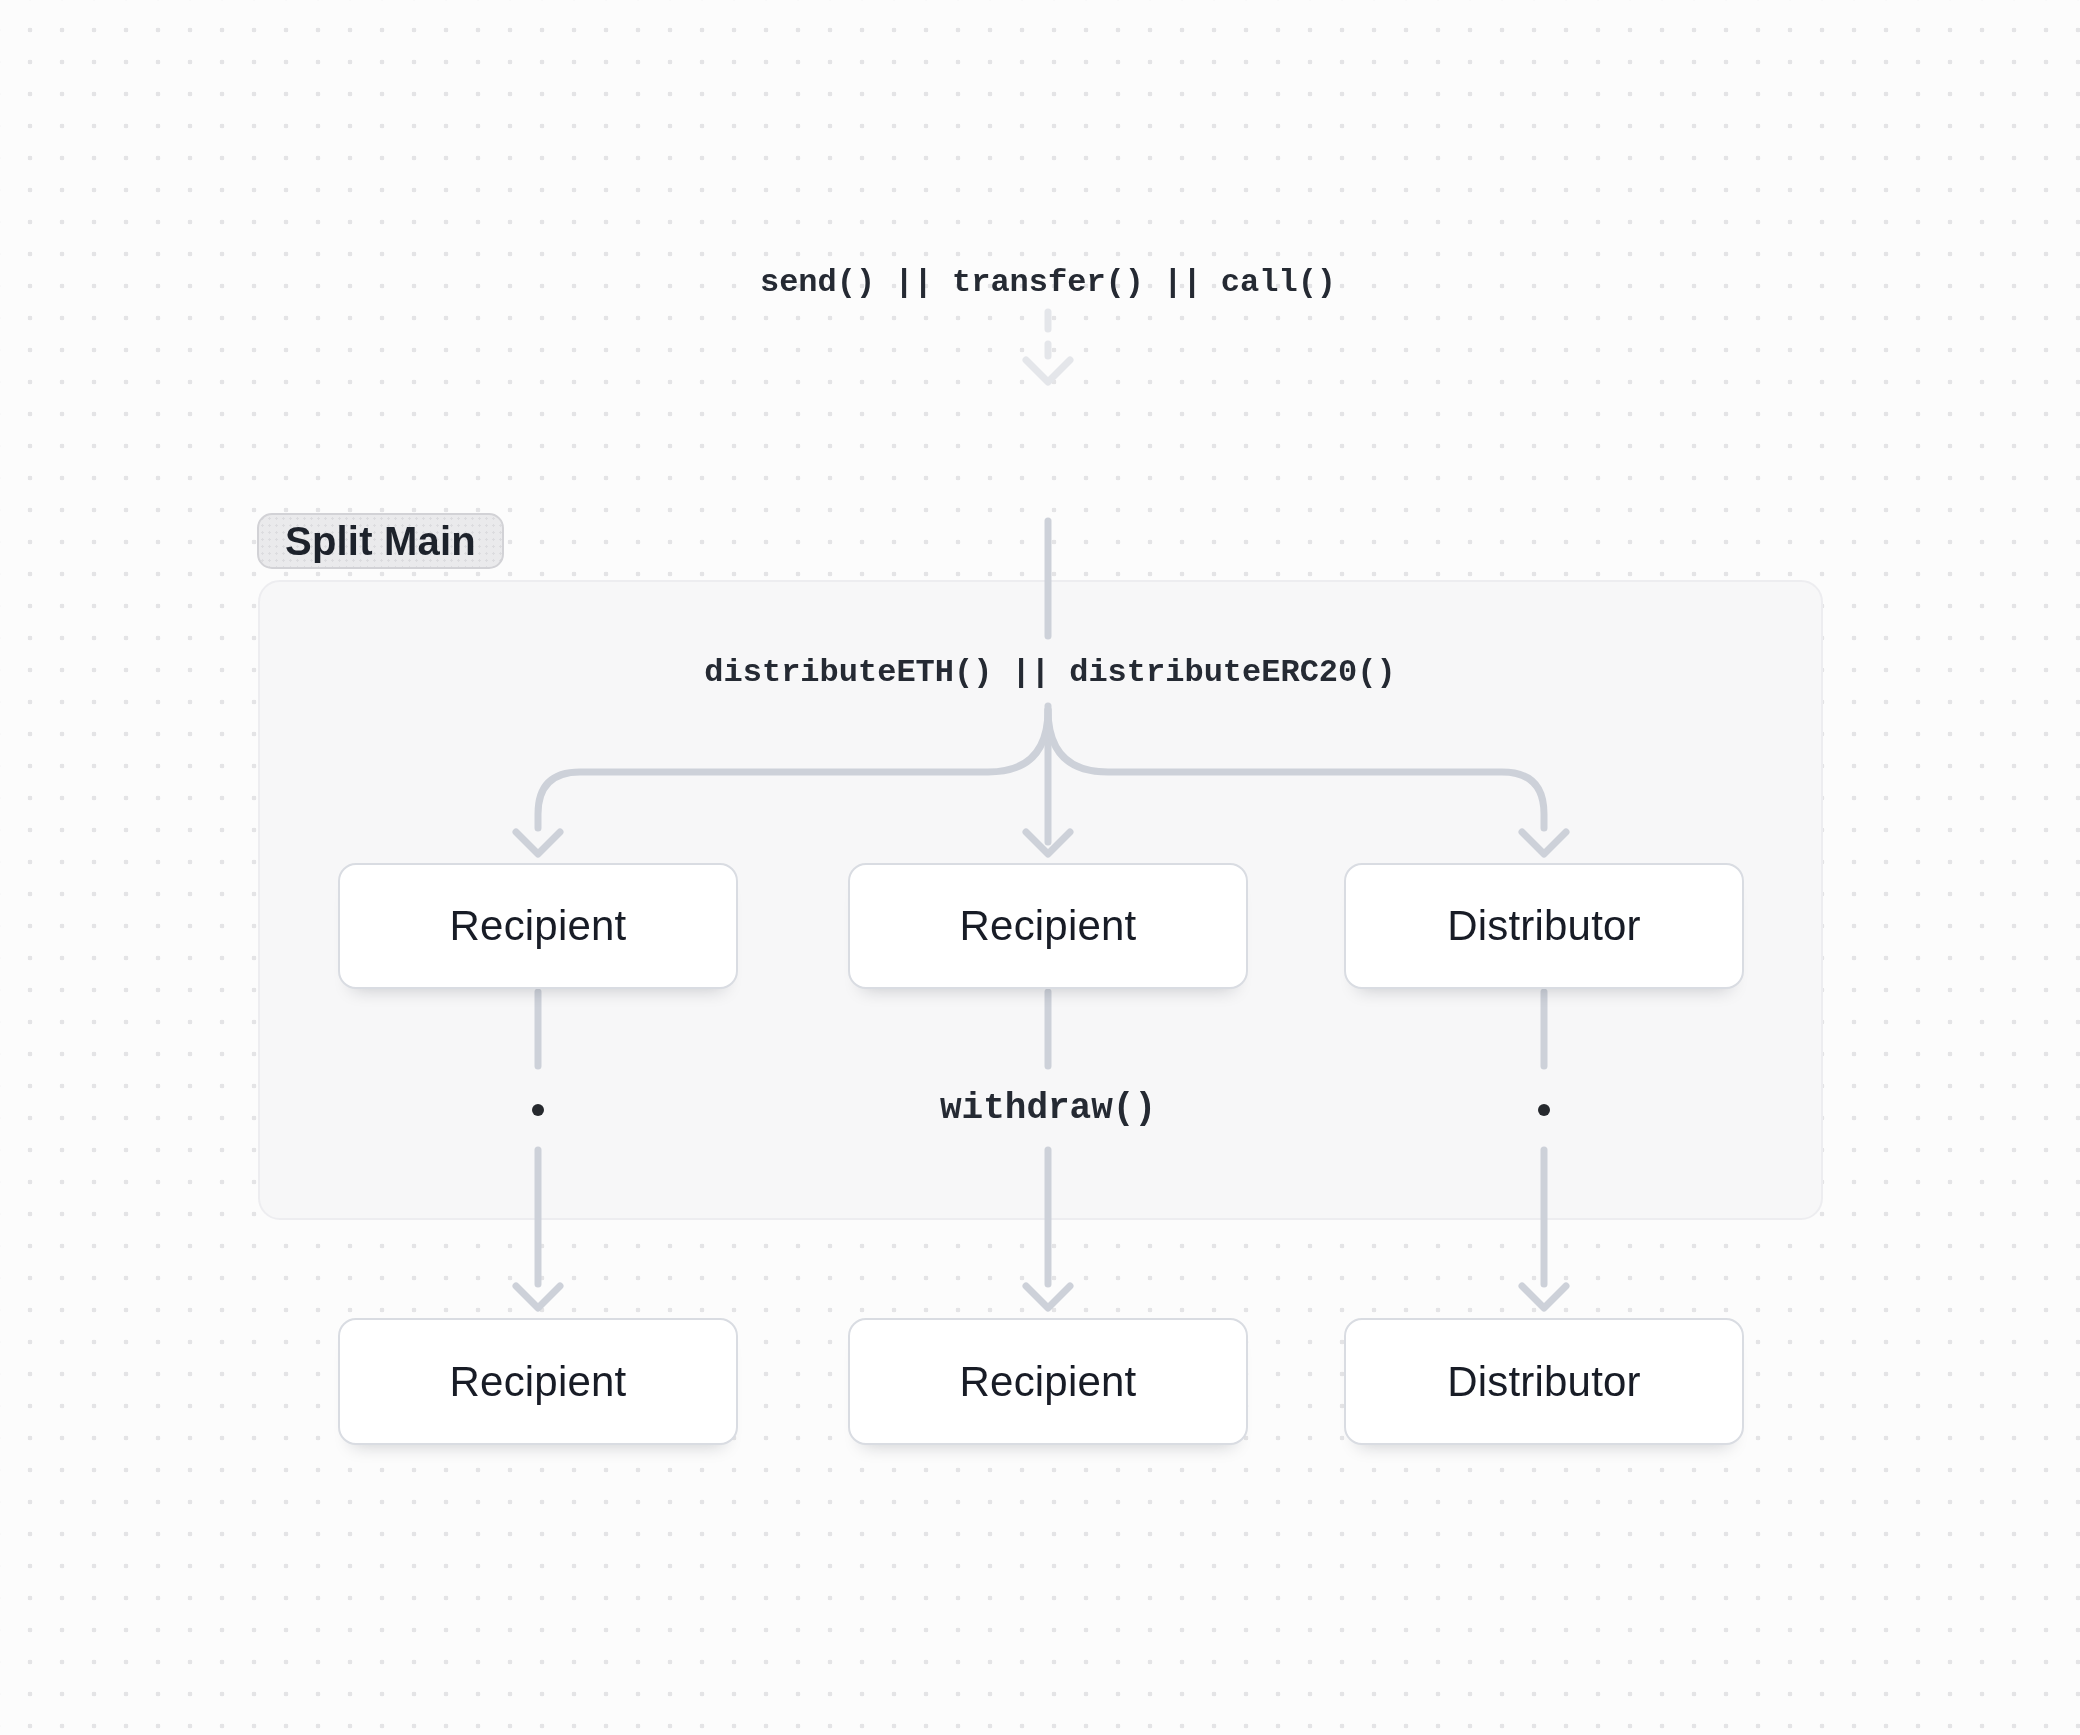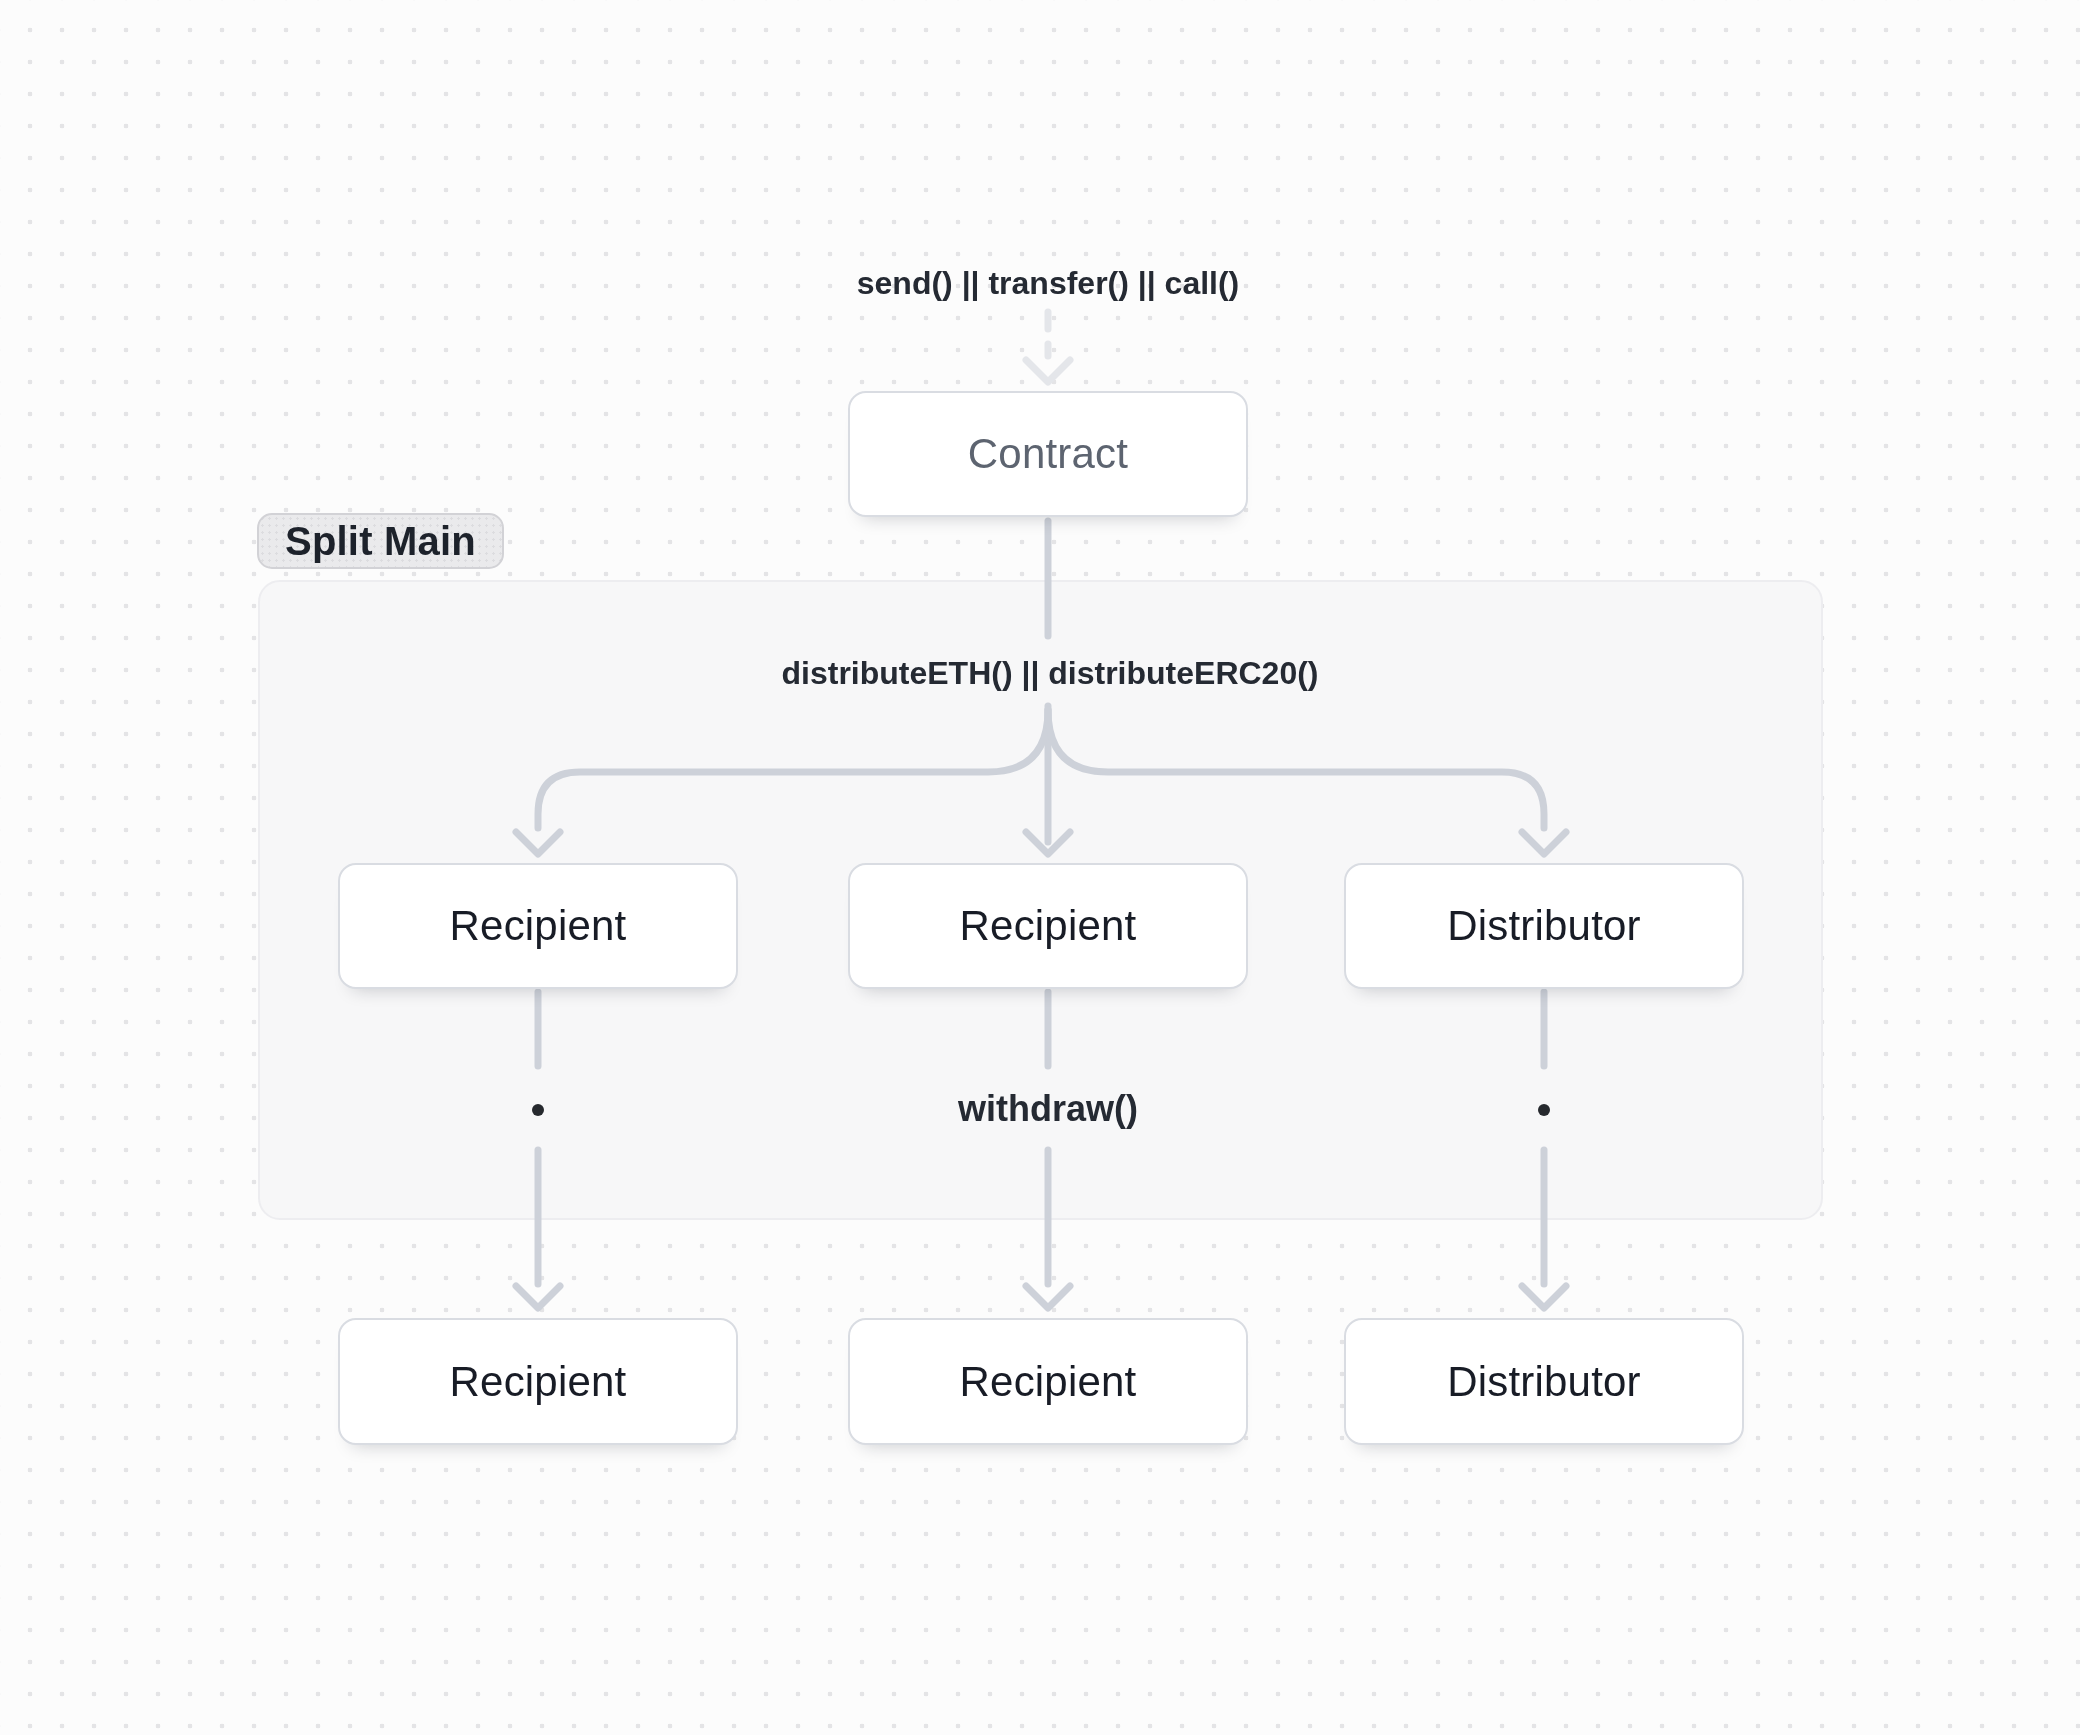--- a/index.html
+++ b/index.html
@@ -43,21 +43,21 @@
     position:absolute;width:400px;height:126px;box-sizing:border-box;
     background:var(--box-bg);border:2px solid var(--box-border);border-radius:18px;
     display:flex;align-items:center;justify-content:center;
     box-shadow:0 14px 18px -14px rgba(18,24,38,0.22);
     z-index:3;
   }
   .node-label{font-size:42px;color:var(--label-dark);letter-spacing:0.2px;}
   .node.contract .node-label{color:var(--contract-text);}
   .code{
     position:absolute;z-index:3;text-align:center;white-space:nowrap;
-    font-family:Liberation Sans, sans-serif;
+    font-family:Liberation Mono, monospace;
     color:var(--code-text);line-height:46px;height:46px;
     transform:translateX(-50%);
   }
   .code-top{left:1048px;top:260px;font-size:32px;font-weight:700;}
   .code-distribute{left:1050px;top:650px;font-size:32px;font-weight:600;}
   .code-withdraw{left:1048px;top:1086px;font-size:36px;font-weight:600;}
 </style>
 </head>
 <body>
 
@@ -97,23 +97,20 @@
     <path class="ln" d="M1048 1150 V 1284"></path>
     <polyline class="head" points="1026,1286 1048,1308 1070,1286"></polyline>
     <path class="ln" d="M1544 1150 V 1284"></path>
     <polyline class="head" points="1522,1286 1544,1308 1566,1286"></polyline>
   </svg>
 
   <div class="code code-top">send() || transfer() || call()</div>
   <div class="code code-distribute">distributeETH() || distributeERC20()</div>
   <div class="code code-withdraw">withdraw()</div>
 
-  <div class="node contract" style="left:848px;top:391px;">
-    <span class="node-label">Contract</span>
-  </div>
 
   <div class="node" style="left:338px;top:863px;">
     <span class="node-label">Recipient</span>
   </div>
   <div class="node" style="left:848px;top:863px;">
     <span class="node-label">Recipient</span>
   </div>
   <div class="node" style="left:1344px;top:863px;">
     <span class="node-label">Distributor</span>
   </div>

